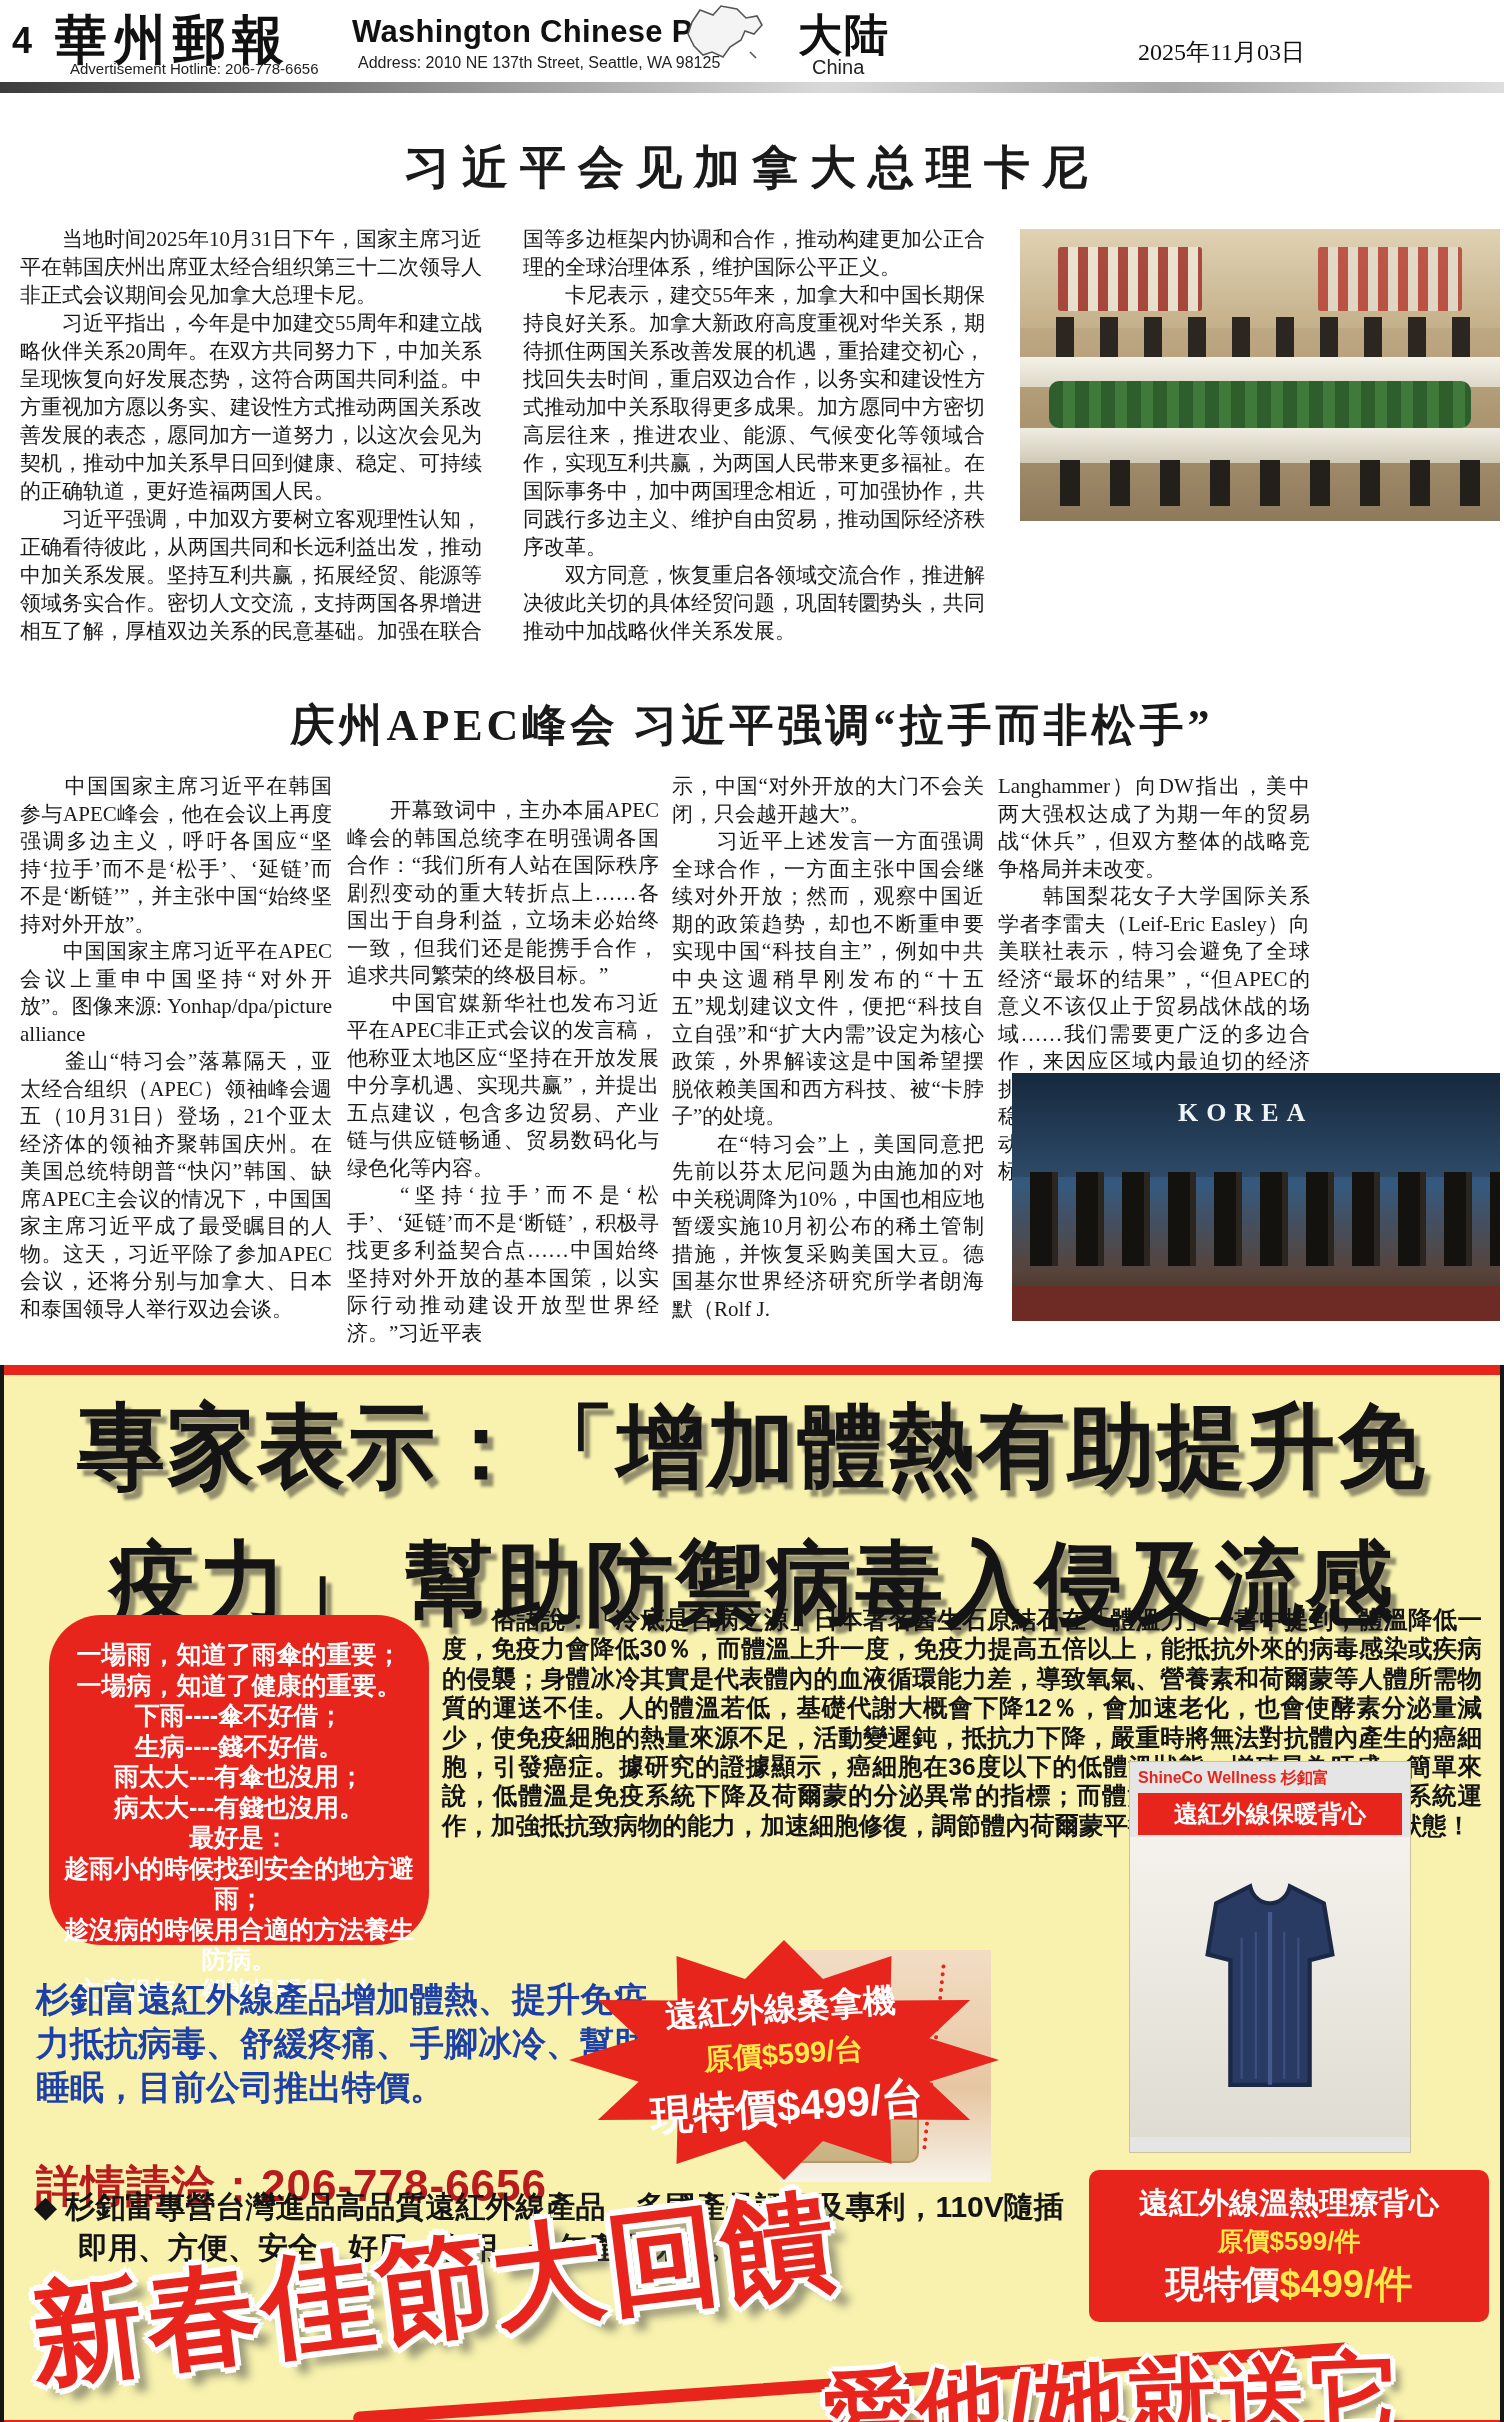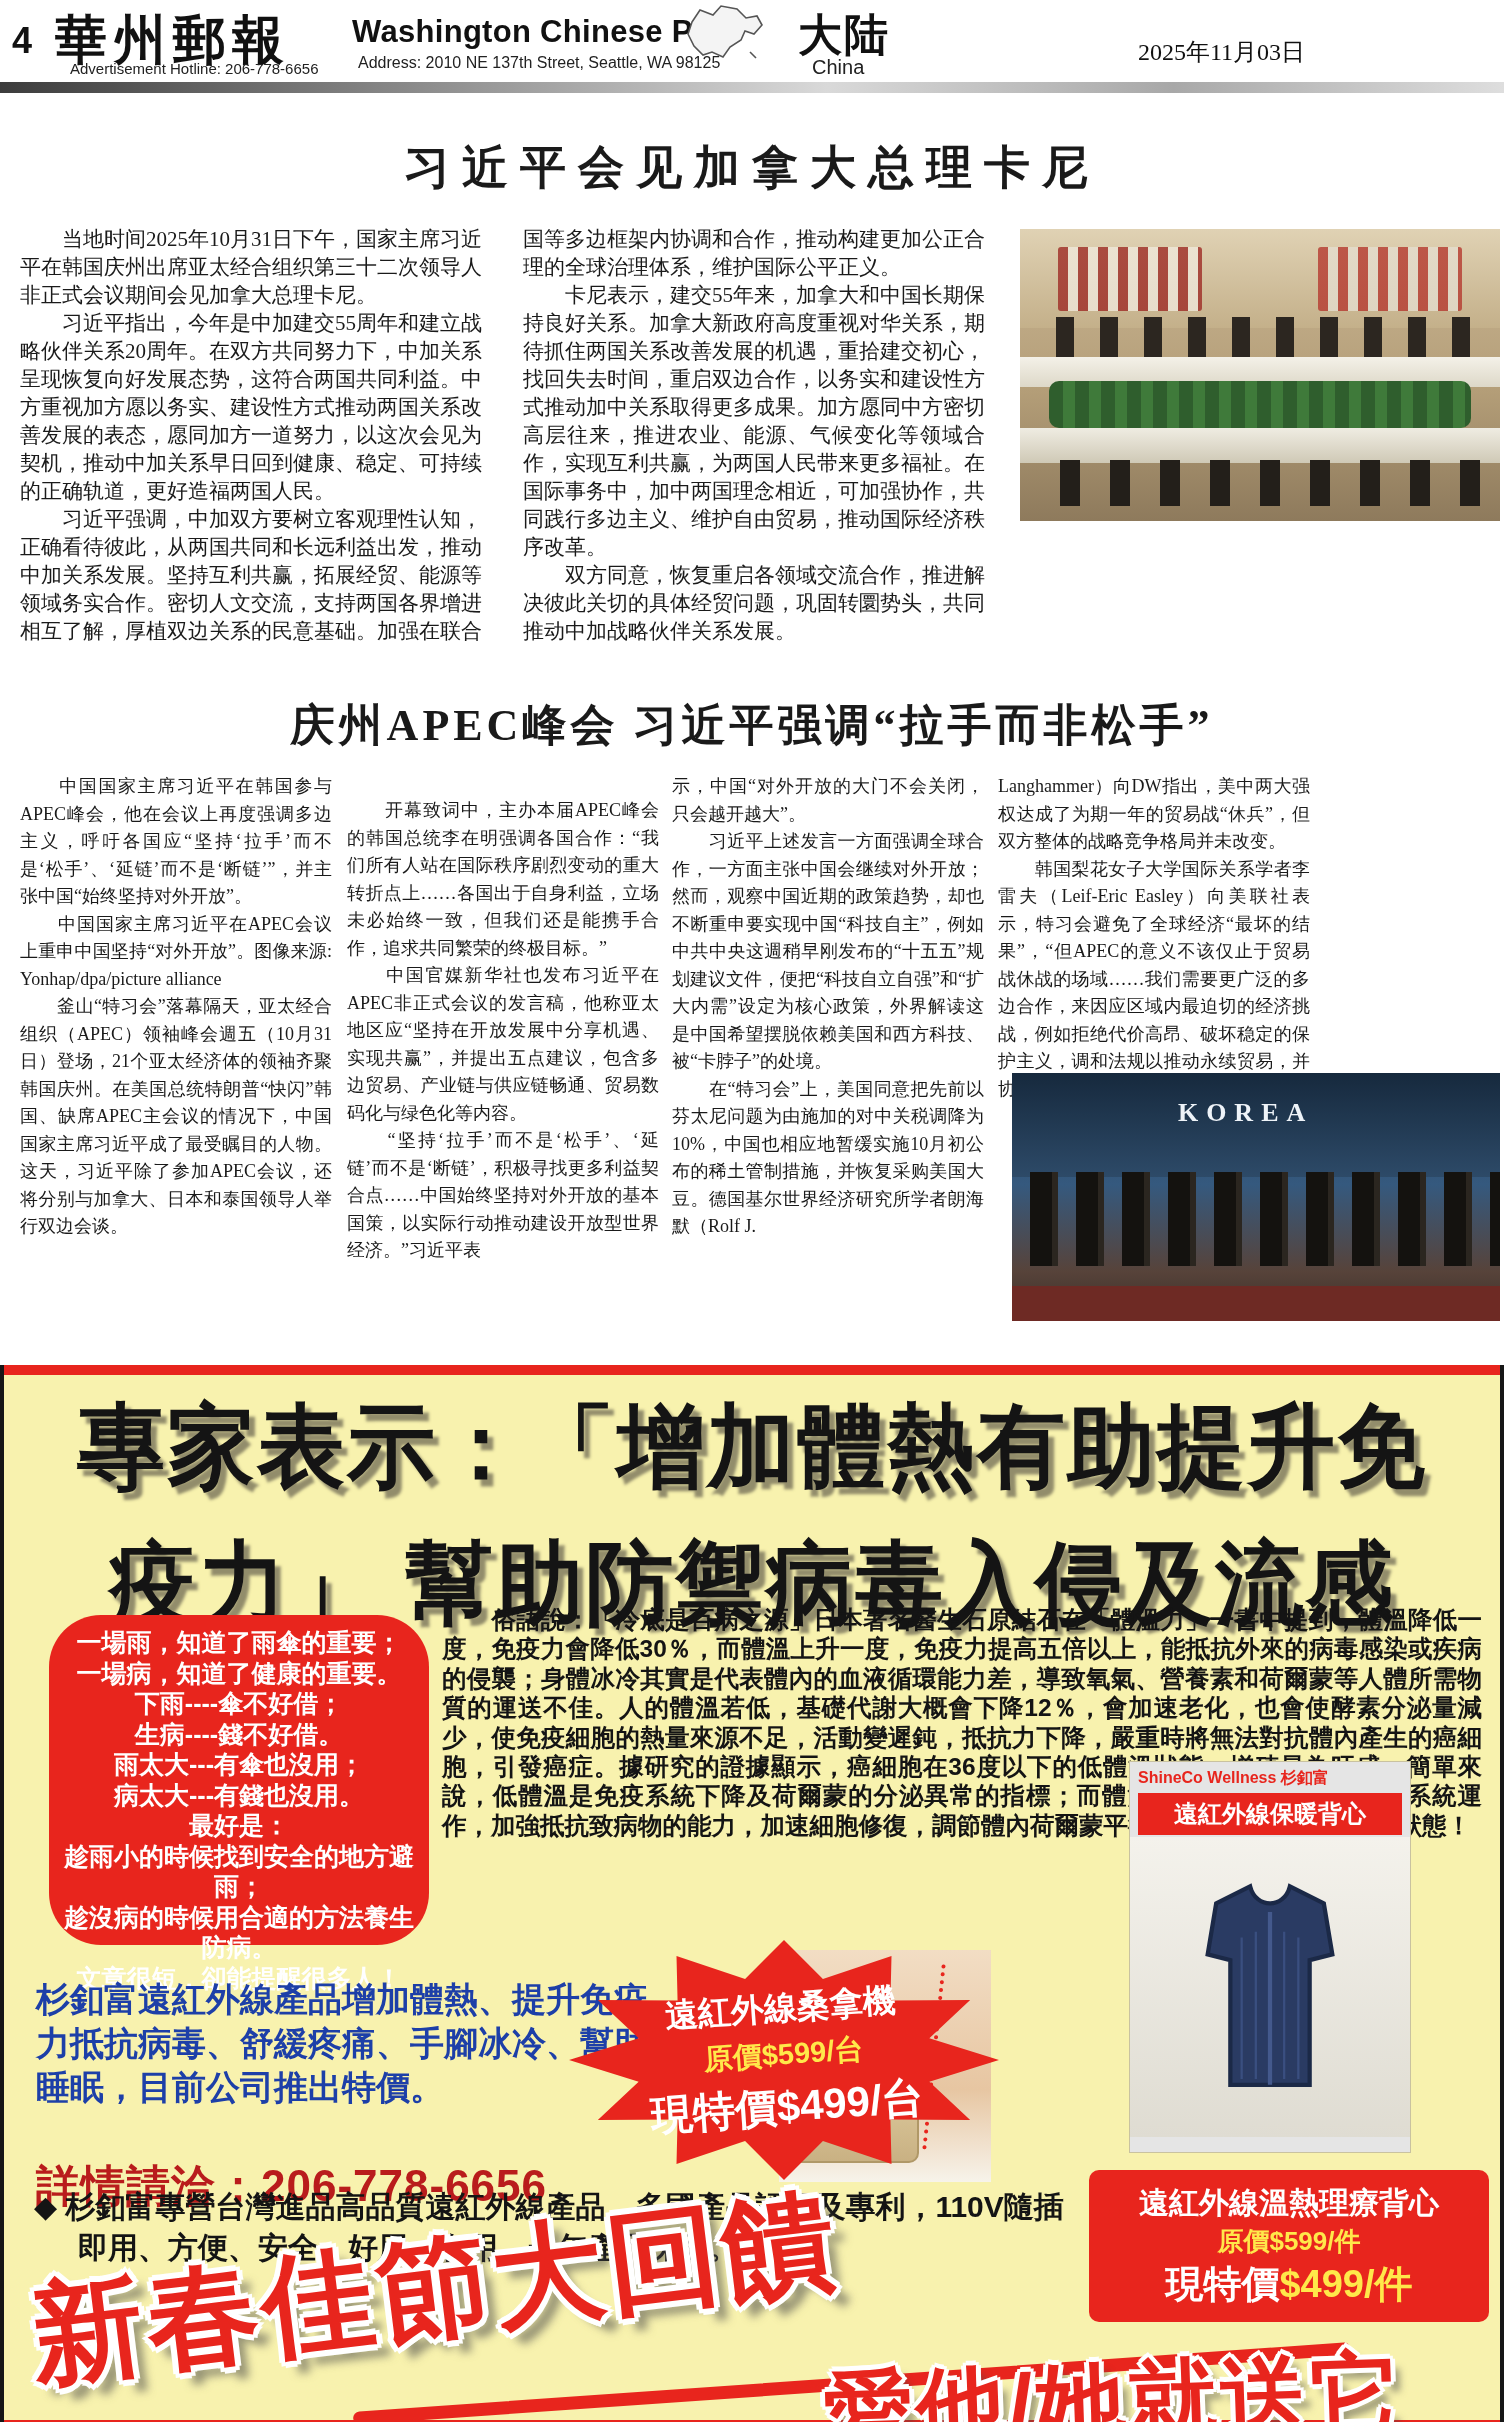--- a/index.html
+++ b/index.html
@@ -45,40 +45,40 @@
                      background:repeating-linear-gradient(90deg,transparent 0 26px,#2c2620 26px 44px); border-radius:8px; }
   .photo1 .peopleR { position:absolute; left:2%; top:79%; width:96%; height:16%;
                      background:repeating-linear-gradient(90deg,transparent 0 30px,#231f1a 30px 50px); border-radius:8px; }
   .photo1 .flags { position:absolute; left:8%; top:6%; width:30%; height:22%;
                    background:repeating-linear-gradient(90deg,#9e2b25 0 10px,#efe8da 10px 20px); opacity:.8; border-radius:3px; }
   .photo1 .flags2 { position:absolute; right:8%; top:6%; width:30%; height:22%;
                    background:repeating-linear-gradient(90deg,#b5392f 0 10px,#e4ddce 10px 20px); opacity:.8; border-radius:3px; }
 
   .a2-row { margin:18px 20px 0 20px; position:relative; height:548px; }
   .a2-col { position:absolute; top:0; width:312px; height:548px; overflow:hidden;
-            font-size:18px; line-height:27.5px; }
+            font-size:21px; line-height:27.5px; }
   .a2-col1{left:0;} .a2-col2{left:327px;margin-top:24px;} .a2-col3{left:652px;} .a2-col4{left:978px;}
   .photo2 { position:absolute; left:992px; top:300px; width:488px; height:248px; overflow:hidden;
             background:linear-gradient(180deg,#27425f 0%,#35597e 45%,#57433a 80%,#3a2e27 100%); }
   .photo2 .banner { position:absolute; left:0; top:0; width:100%; height:42%;
                     background:linear-gradient(180deg,#16293d,#2d4a68); }
   .photo2 .korea { position:absolute; left:34%; top:10%; color:#eef3f8; font-size:26px; font-weight:800; letter-spacing:8px; }
   .photo2 .crowd { position:absolute; left:0; top:40%; width:100%; height:38%;
                    background:repeating-linear-gradient(90deg,transparent 0 18px,#14120f 18px 40px,#2b2620 40px 46px); }
   .photo2 .carpet { position:absolute; left:0; bottom:0; width:100%; height:14%; background:#6e2a24; }
 
   
   .ad { position:relative; margin-top:44px; width:1504px; height:1085px; background:#f8f2ae;
         border-left:4px solid #161616; border-right:4px solid #161616; border-bottom:4px solid #161616; overflow:hidden; }
   .ad-topbar { position:absolute; left:0; top:0; width:100%; height:10px; background:#e8251d; }
   .ad-headline { position:absolute; left:10px; right:10px; top:18px; text-align:center;
                  font-size:88px; font-weight:900; line-height:1.5; color:#141414; letter-spacing:2px;
                  text-shadow:6px 7px 3px rgba(120,115,90,.8); transform:scaleY(1.04); }
   .poem { position:absolute; left:45px; top:250px; width:380px; height:330px; background:#e8251d;
-          border-radius:52px; padding:12px 8px; color:#fff; font-weight:800; font-size:25px; line-height:1.22; }
+          border-radius:52px; padding:24px 8px; color:#fff; font-weight:800; font-size:25px; line-height:1.22; }
   .poem p { text-align:center; }
   .ad-body { position:absolute; left:438px; top:240px; width:1040px; font-size:24.5px; font-weight:700;
              line-height:1.2; color:#141414; text-align:justify; }
   .ad-blue { position:absolute; left:32px; top:612px; width:640px; font-size:34px; font-weight:900;
              color:#1d3fa8; line-height:1.3; }
   .ad-contact { position:absolute; left:32px; top:792px; font-size:44px; font-weight:900; color:#b91c1c; letter-spacing:1px; }
   .legs-photo { position:absolute; left:775px; top:585px; width:212px; height:232px; overflow:hidden;
                 background:linear-gradient(180deg,#f2ddc4 0%,#e7c6a2 60%,#f7f3ea 100%); }
   .legs-photo .sauna { position:absolute; left:6%; bottom:8%; width:60%; height:44%;
                        background:linear-gradient(180deg,#e3d2a6,#c9b183); border-radius:10px; border:2px solid #b09867; }

